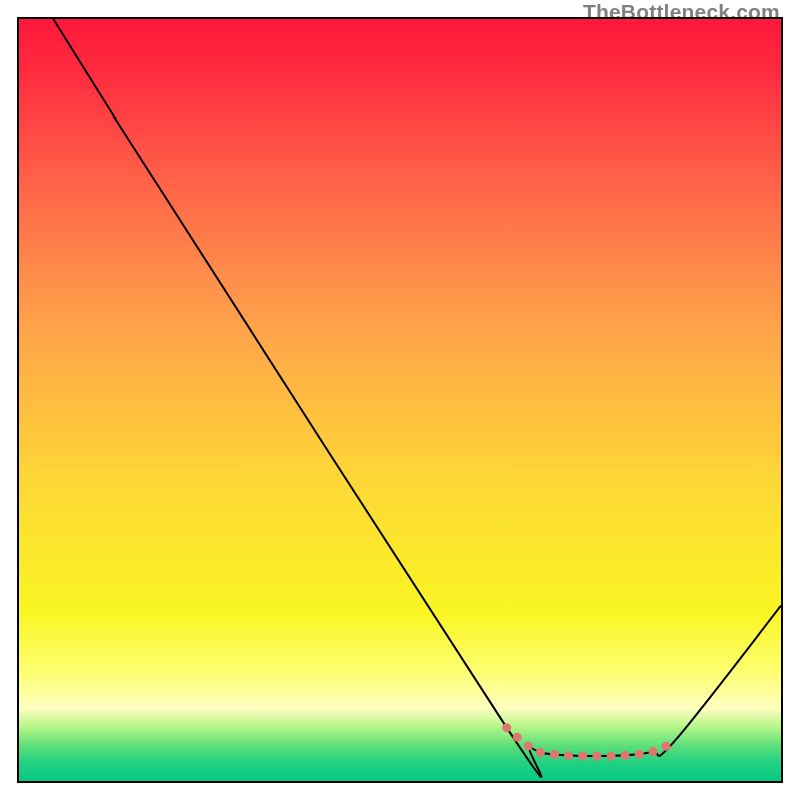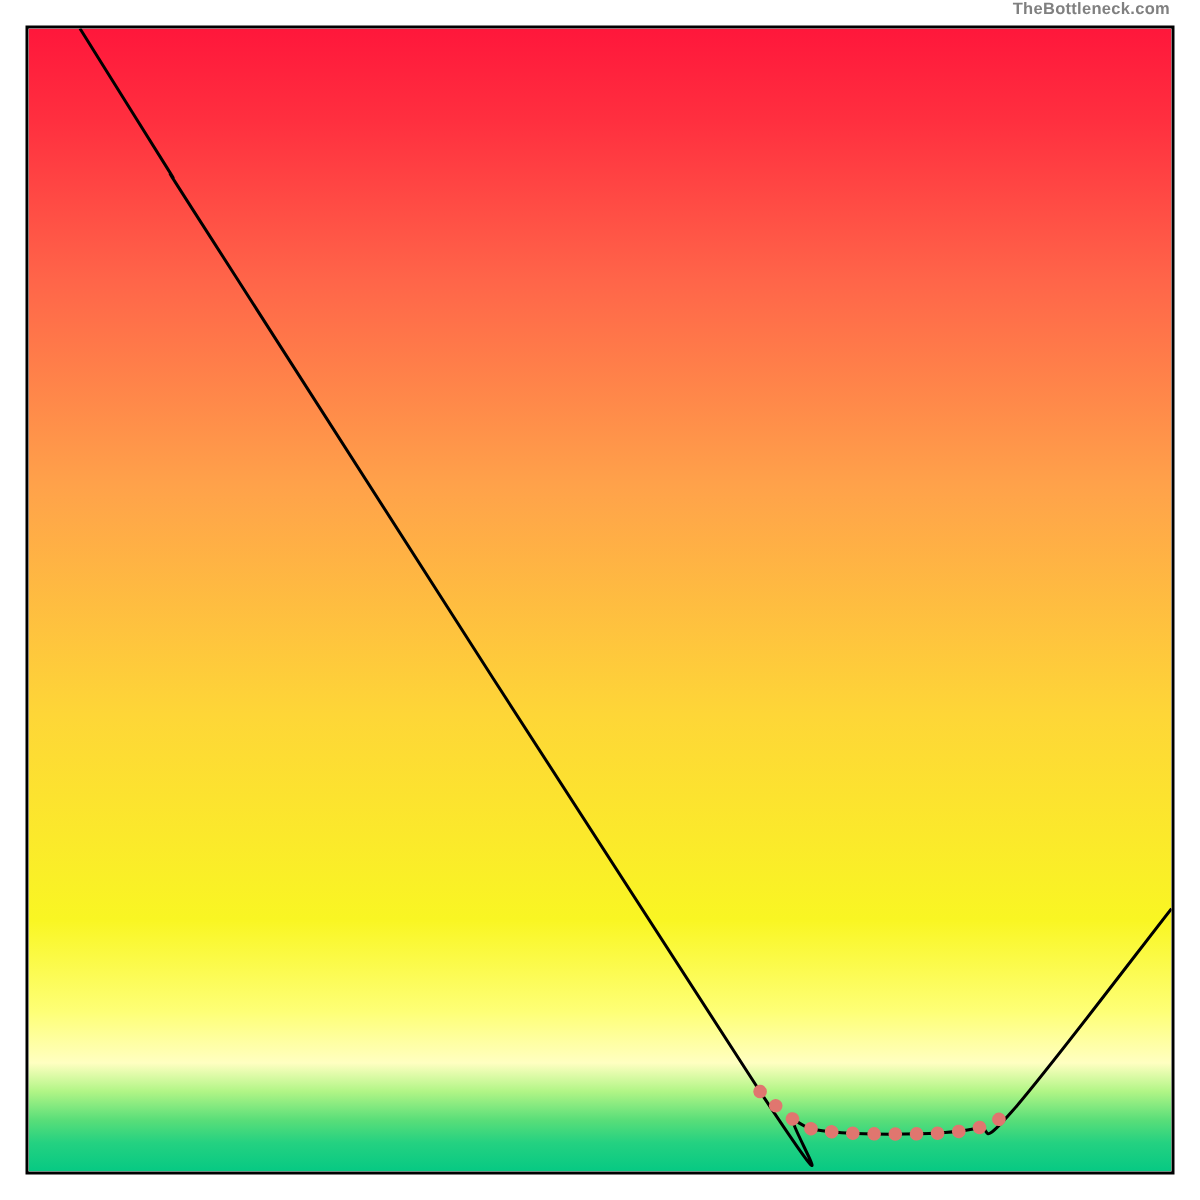--- a/index.html
+++ b/index.html
@@ -34,21 +34,21 @@
     inset: 0;
     width: 100%;
     height: 100%;
     overflow: visible;
   }
   .watermark {
     position: absolute;
     top: 0px;
     right: 20px;
     font-family: Arial, Helvetica, sans-serif;
-    font-size: 11px;
+    font-size: 21px;
     font-weight: bold;
     color: #808080;
     letter-spacing: 0.2px;
   }
 </style>
 </head>
 <body>
 
 <div class="wrap">
   <div class="watermark">TheBottleneck.com</div>

